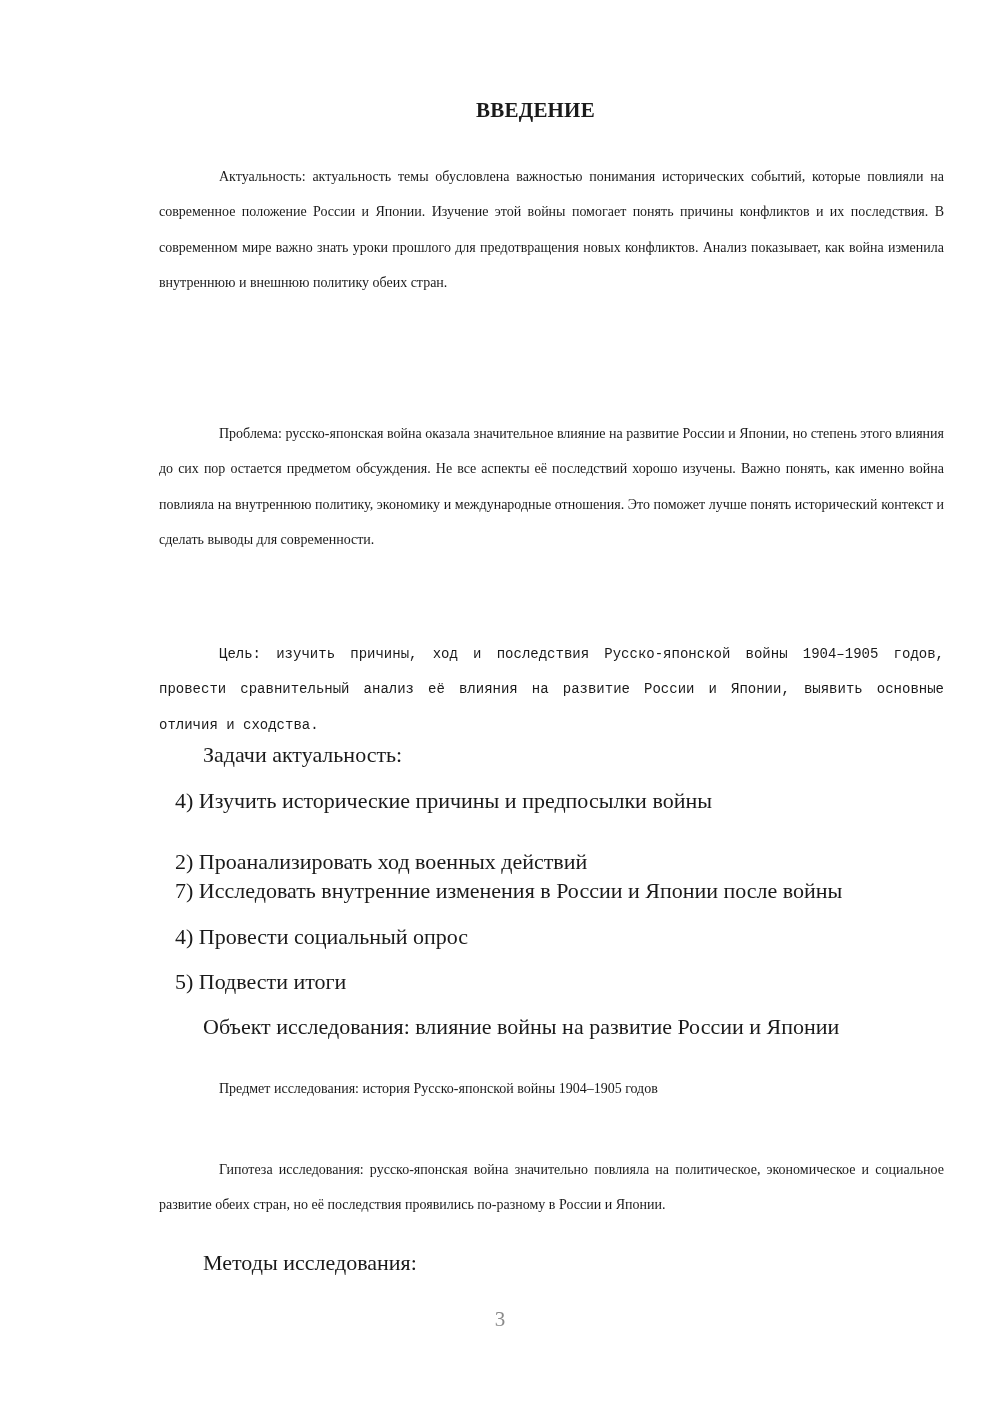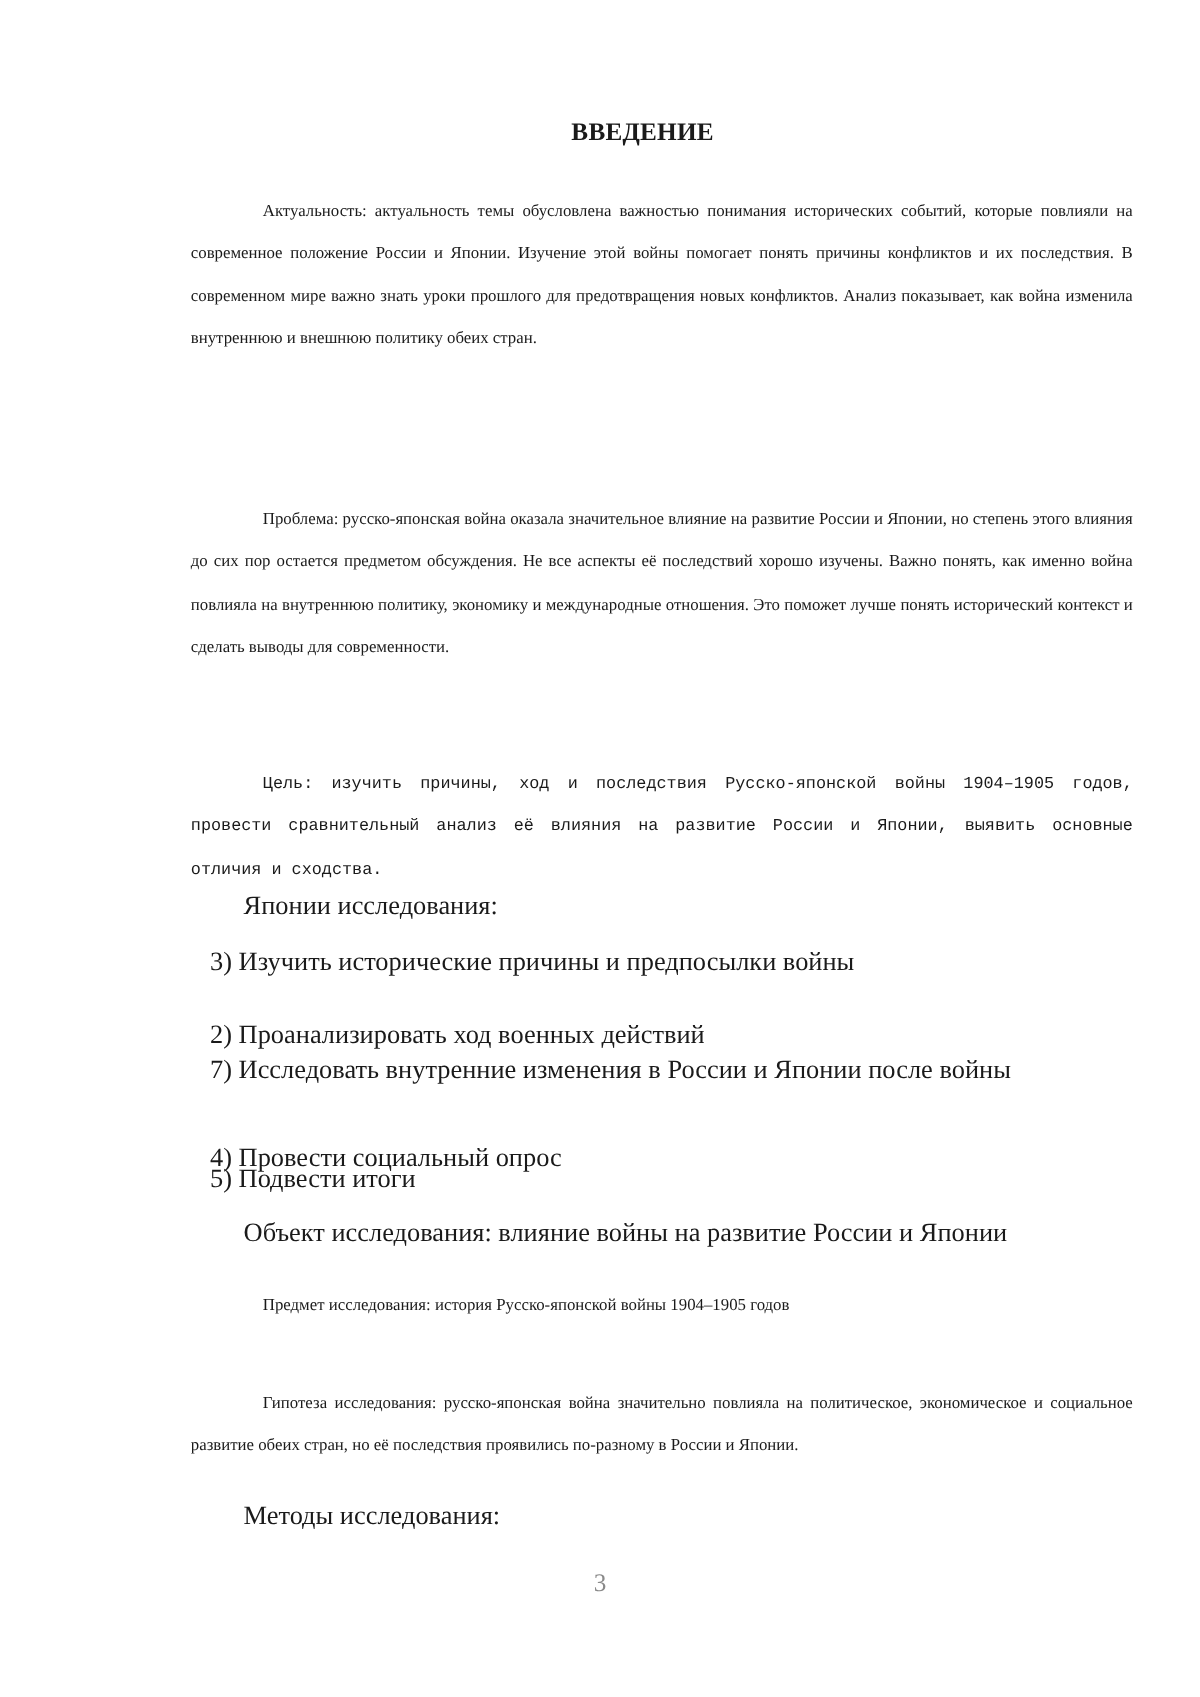--- a/index.html
+++ b/index.html
@@ -74,27 +74,27 @@
 
 <div class="page">
   <div class="title">ВВЕДЕНИЕ</div>
 
   <p class="para" style="top:143px;">Актуальность: актуальность темы обусловлена важностью понимания исторических событий, которые повлияли на современное положение России и Японии. Изучение этой войны помогает понять причины конфликтов и их последствия. В современном мире важно знать уроки прошлого для предотвращения новых конфликтов. Анализ показывает, как война изменила внутреннюю и внешнюю политику обеих стран.</p>
 
   <p class="para" style="top:400px;">Проблема: русско-японская война оказала значительное влияние на развитие России и Японии, но степень этого влияния до сих пор остается предметом обсуждения. Не все аспекты её последствий хорошо изучены. Важно понять, как именно война повлияла на внутреннюю политику, экономику и международные отношения. Это поможет лучше понять исторический контекст и сделать выводы для современности.</p>
 
   <p class="para" style="top:621px;font-family:Liberation Mono, monospace;">Цель: изучить причины, ход и последствия Русско-японской войны 1904–1905 годов, провести сравнительный анализ её влияния на развитие России и Японии, выявить основные отличия и сходства.</p>
 
-  <p class="line indent-line" style="top:737px;">Японии исследования:</p>
+  <p class="line indent-line" style="top:737px;">Задачи актуальность:</p>
 
   <div>
-    <p class="line list-line" style="top:783px;">3) Изучить исторические причины и предпосылки войны</p>
+    <p class="line list-line" style="top:783px;">4) Изучить исторические причины и предпосылки войны</p>
     <p class="line list-line" style="top:828px;margin-top:16px;">2) Проанализировать ход военных действий</p>
     <p class="line list-line" style="top:873px;">7) Исследовать внутренние изменения в России и Японии после войны</p>
-    <p class="line list-line" style="top:919px;margin-top:28px;">4) Провести социальный опрос</p>
+    <p class="line list-line" style="top:919px;">4) Провести социальный опрос</p>
     <p class="line list-line" style="top:964px;">5) Подвести итоги</p>
   </div>
 
   <p class="line indent-line" style="top:1009px;">Объект исследования: влияние войны на развитие России и Японии</p>
 
   <p class="para" style="top:1055px;">Предмет исследования: история Русско-японской войны 1904–1905 годов</p>
 
   <p class="para" style="top:1136px;">Гипотеза исследования: русско-японская война значительно повлияла на политическое, экономическое и социальное развитие обеих стран, но её последствия проявились по-разному в России и Японии.</p>
 
   <p class="line indent-line" style="top:1245px;">Методы исследования:</p>

